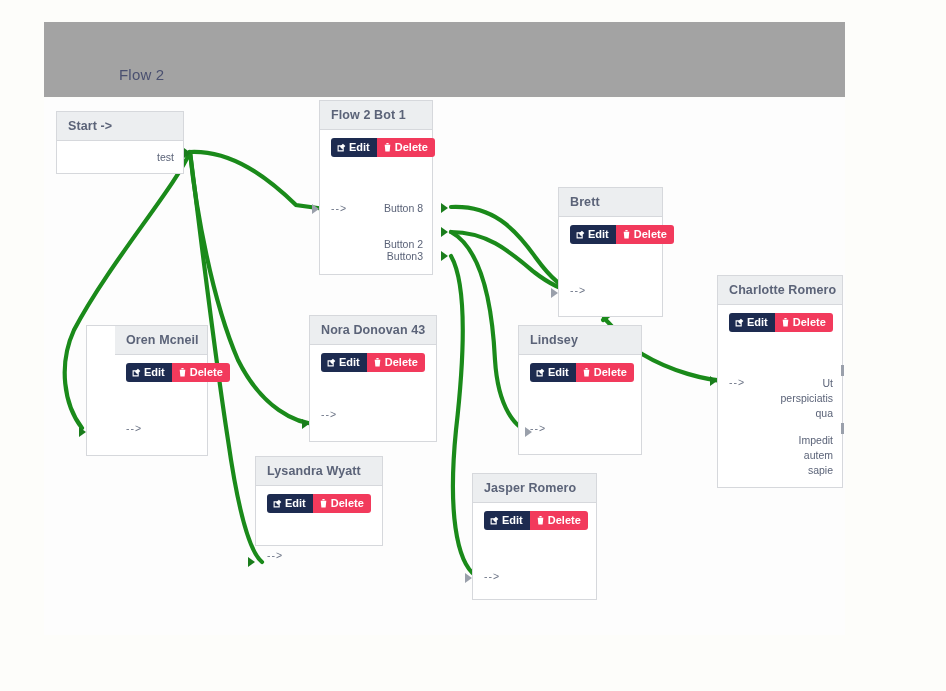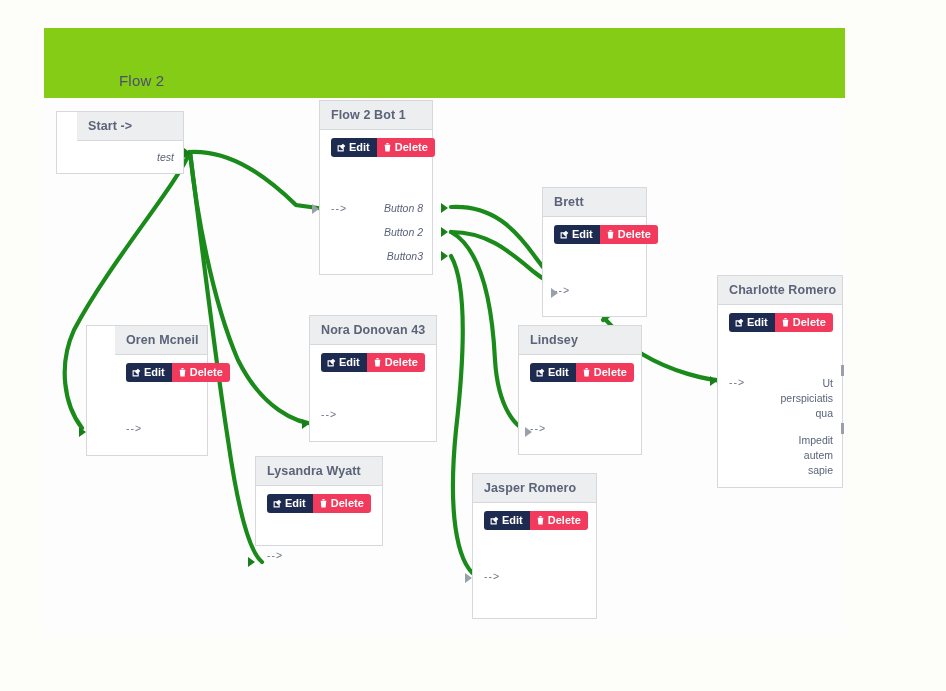--- a/index.html
+++ b/index.html
@@ -7,22 +7,22 @@
     width:946px;height:691px;
     background:#fdfdfa;
     font-family:"Liberation Sans", sans-serif;
     overflow:hidden;
     position:relative;
   }
   #stage{position:absolute;left:0;top:0;width:946px;height:691px;}
 
   
   .header-panel{
-    position:absolute;left:44px;top:28px;width:801px;height:75px;
-    background:#84cc16;
+    position:absolute;left:44px;top:22px;width:801px;height:75px;
+    background:#a3a3a3;
   }
   .flow-title{
     position:absolute;left:75px;top:44px;
     font-size:15px;color:#4a5070;letter-spacing:.2px;
   }
 
   
   .canvas{
     position:absolute;left:44px;top:98px;width:801px;height:537px;
     background:#fdfdfd;
@@ -47,21 +47,21 @@
     padding:4px 7px 4px 6px;border:none;cursor:pointer;line-height:1;
   }
   .btn-edit{background:#1d2b50;border-radius:3px 0 0 3px;}
   .btn-del{background:#f23a5c;border-radius:0 3px 3px 0;}
   .btn svg{display:block;}
 
   .port-in{
     position:absolute;font-size:10.5px;color:#6b7385;letter-spacing:1px;
   }
   .port-out{
-    position:absolute;right:9px;font-size:10.5px;color:#5b6378;font-style:italic;
+    position:absolute;right:9px;font-size:10.5px;color:#5b6378;
   }
   .node-text{
     position:absolute;right:9px;text-align:right;
     font-size:10.5px;color:#5b6378;line-height:15px;
   }
 
   
   .handle{position:absolute;width:0;height:0;
     border-top:5px solid transparent;border-bottom:5px solid transparent;}
   .handle-grey{border-left:7px solid #9aa0ab;}
@@ -97,21 +97,21 @@
       <path d="M451,232 C480,248 492,300 495,360 C498,408 516,430 532,432"></path>
 
       <path d="M451,256 C468,286 464,360 456,430 C448,510 456,562 476,576"></path>
 
       <path d="M604,318 C616,330 626,344 642,354 C672,372 706,380 726,381"></path>
 
       <path d="M622,305 C614,311 608,316 603,320"></path>
     </g>
   </svg>
 
-  <div class="node" style="left:56px;top:111px;width:128px;height:63px;padding-left:20px;">
+  <div class="node" style="left:56px;top:111px;width:128px;height:63px;">
     <div class="node-head">Start -&gt;</div>
     <div class="node-body">
       <div class="port-out" style="top:10px;">test</div>
     </div>
   </div>
   <div class="handle handle-green" style="left:184px;top:148px;"></div>
 
   <div class="node" style="left:319px;top:100px;width:114px;height:175px;">
     <div class="node-head">Flow 2 Bot 1</div>
     <div class="node-body">
@@ -129,21 +129,21 @@
           <span>
             <svg width="9" height="9" viewBox="0 0 16 16">
                 <path d="M3 3h10l-1.2 12H4.2zM6 0h4v2H6z" fill="#fff"></path>
               </svg>
           </span>
           <span>Delete</span>
         </button>
       </div>
       <div class="port-in" style="left:11px;top:72px;">--&gt;</div>
       <div class="port-out" style="top:72px;">Button 8</div>
-      <div class="port-out" style="top:96px;">Button 2</div>
+      <div class="port-out" style="top:108px;">Button 2</div>
       <div class="port-out" style="top:120px;">Button3</div>
     </div>
   </div>
   <div class="handle handle-grey" style="left:312px;top:204px;"></div>
   <div class="handle handle-green" style="left:441px;top:203px;"></div>
   <div class="handle handle-green" style="left:441px;top:227px;"></div>
   <div class="handle handle-green" style="left:441px;top:251px;"></div>
 
   <div class="node" style="left:86px;top:325px;width:122px;height:131px;padding-left:28px;">
     <div class="node-head">Oren Mcneil</div>
@@ -219,21 +219,21 @@
               </svg>
           </span>
           <span>Delete</span>
         </button>
       </div>
       <div class="port-in" style="left:11px;top:63px;">--&gt;</div>
     </div>
   </div>
   <div class="handle handle-green" style="left:248px;top:557px;"></div>
 
-  <div class="node" style="left:542px;top:187px;width:105px;height:130px;">
+  <div class="node" style="left:558px;top:187px;width:105px;height:130px;">
     <div class="node-head">Brett</div>
     <div class="node-body">
       <div class="btn-row">
         <button class="btn btn-edit">
           <span>
             <svg width="9" height="9" viewBox="0 0 16 16">
                 <path d="M1 4h8v2H3v7h7V9h2v6H1z" fill="#fff"></path>
                 <path d="M10.5 1.2l4.3 4.3-5.4 5.4-4.3-4.3z" fill="#fff"></path>
               </svg>
           </span>
@@ -273,21 +273,21 @@
               </svg>
           </span>
           <span>Delete</span>
         </button>
       </div>
       <div class="port-in" style="left:11px;top:67px;">--&gt;</div>
     </div>
   </div>
   <div class="handle handle-grey" style="left:525px;top:427px;"></div>
 
-  <div class="node" style="left:472px;top:473px;width:125px;height:146px;">
+  <div class="node" style="left:472px;top:473px;width:125px;height:127px;">
     <div class="node-head">Jasper Romero</div>
     <div class="node-body">
       <div class="btn-row">
         <button class="btn btn-edit">
           <span>
             <svg width="9" height="9" viewBox="0 0 16 16">
                 <path d="M1 4h8v2H3v7h7V9h2v6H1z" fill="#fff"></path>
                 <path d="M10.5 1.2l4.3 4.3-5.4 5.4-4.3-4.3z" fill="#fff"></path>
               </svg>
           </span>

